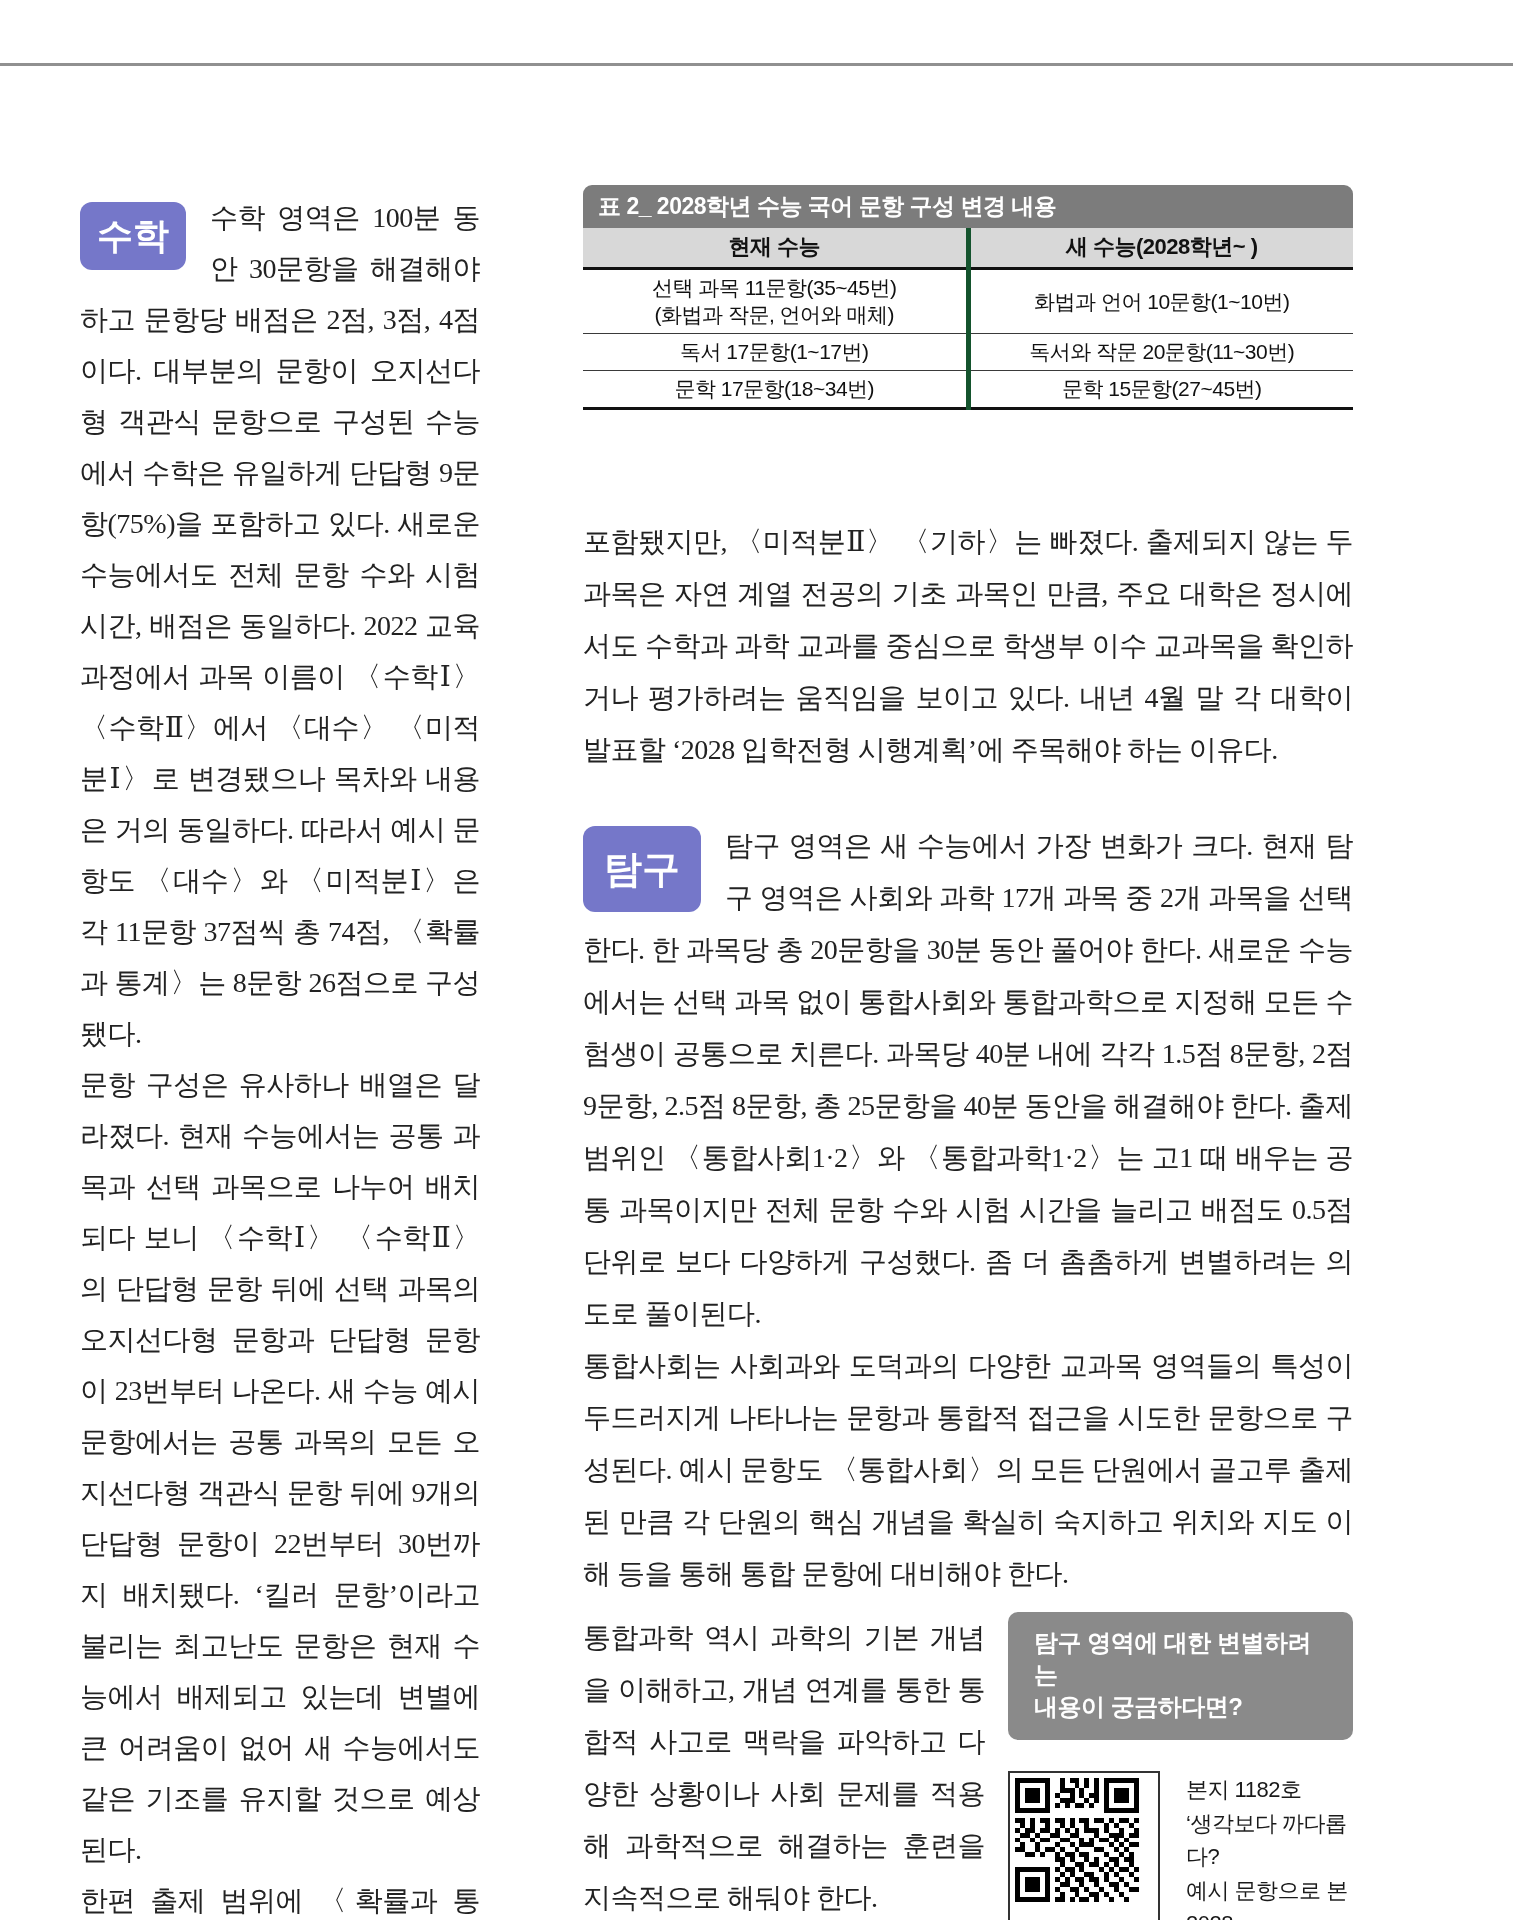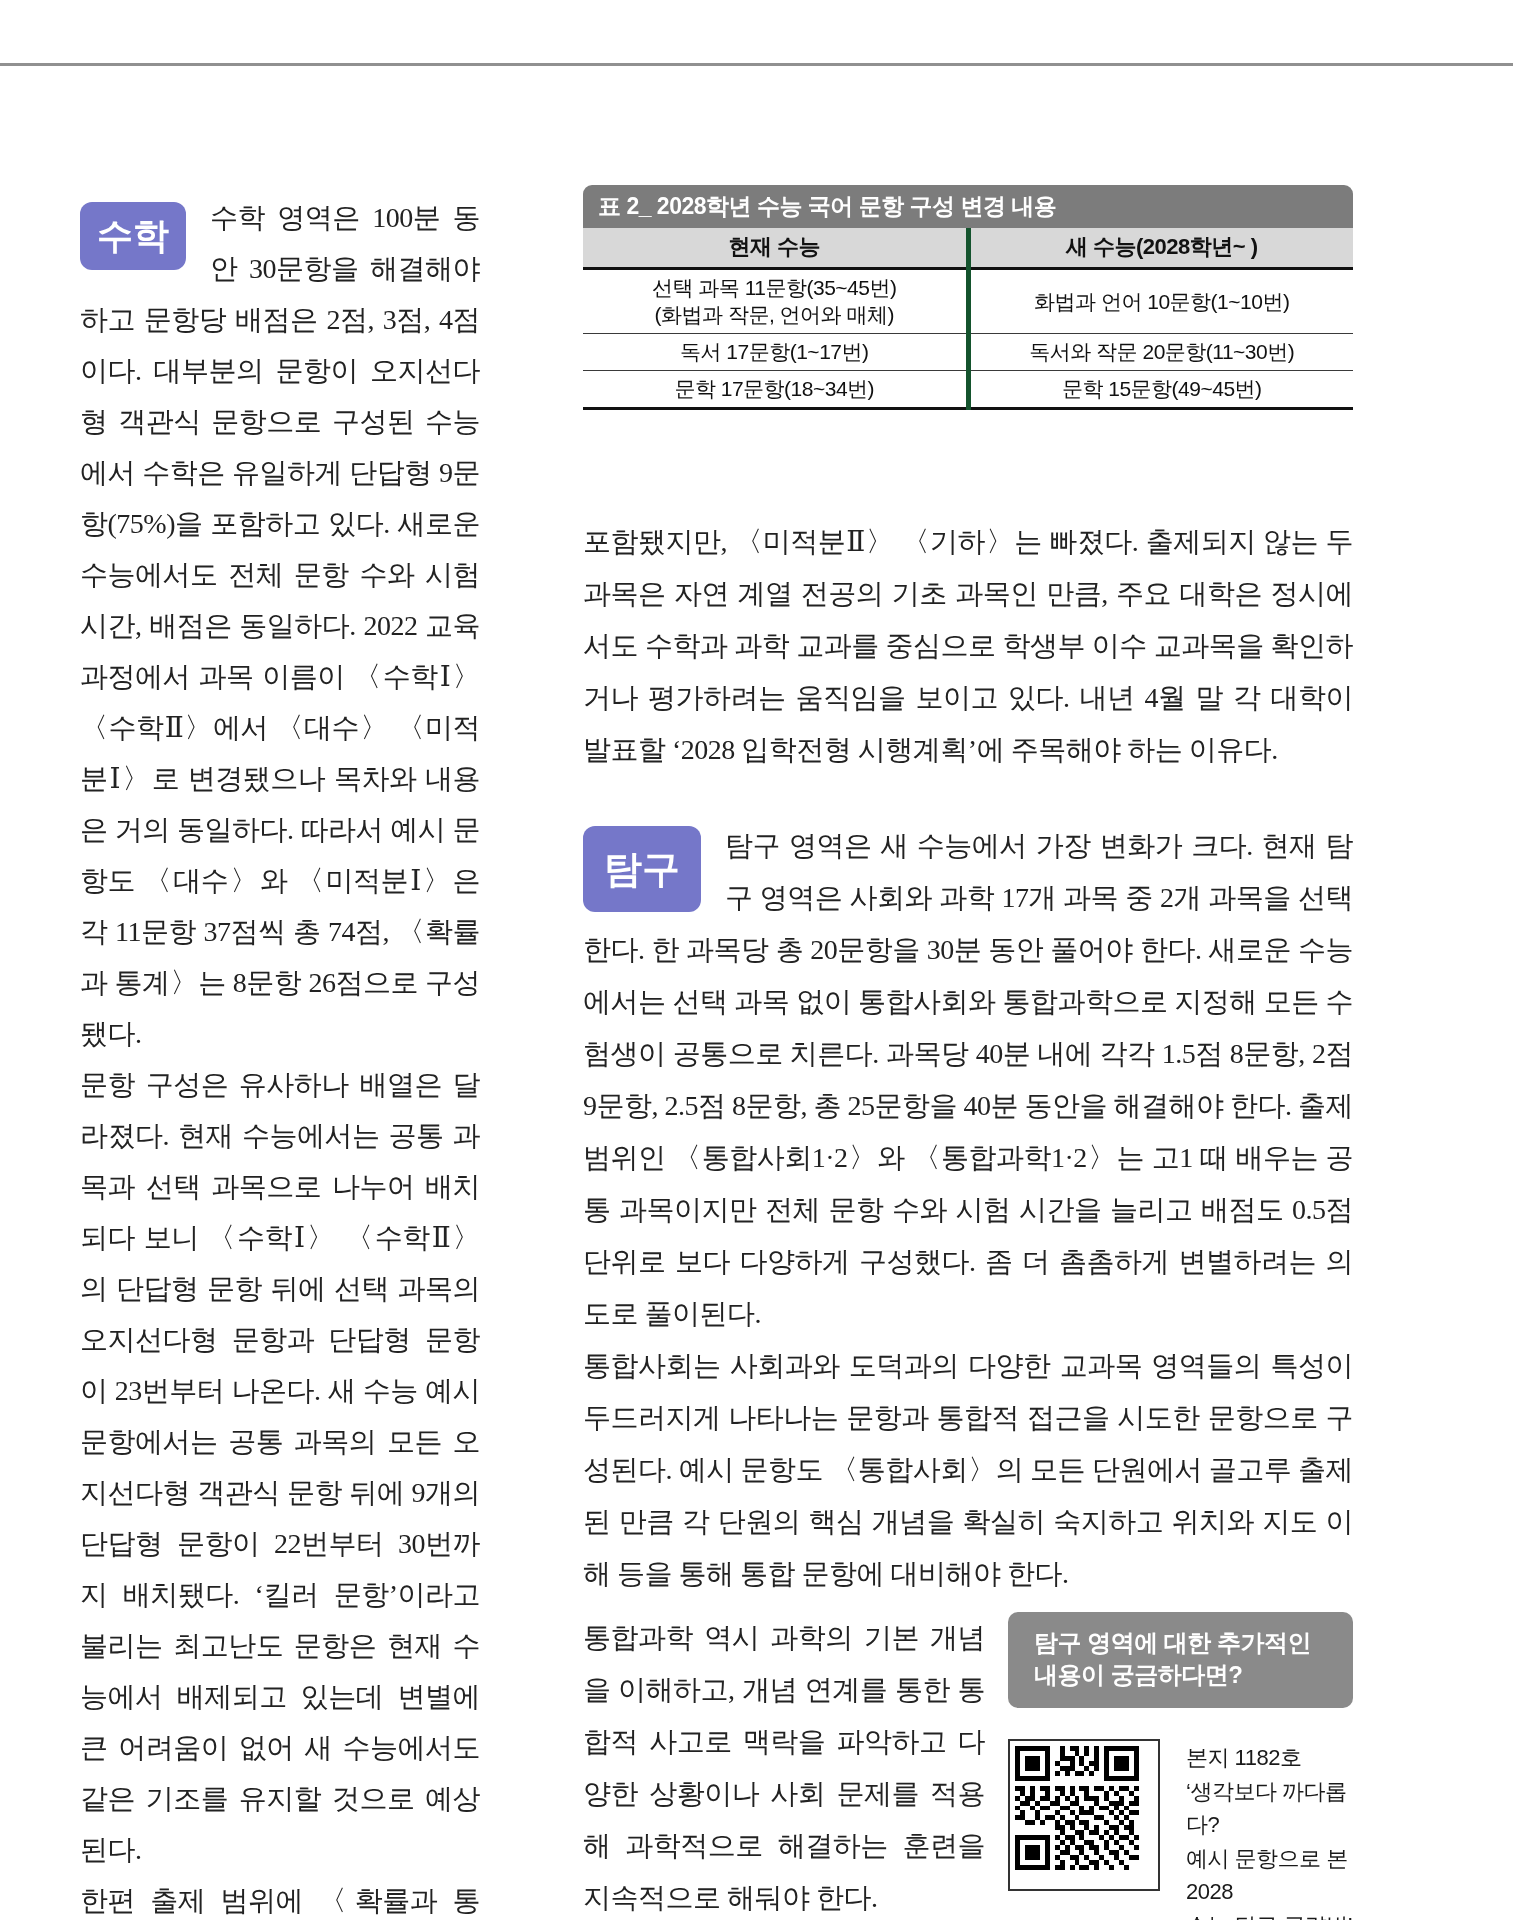--- a/index.html
+++ b/index.html
@@ -171,39 +171,39 @@
             <td>선택 과목 11문항(35~45번)
 (화법과 작문, 언어와 매체)</td>
             <td>화법과 언어 10문항(1~10번)</td>
           </tr>
           <tr>
             <td>독서 17문항(1~17번)</td>
             <td>독서와 작문 20문항(11~30번)</td>
           </tr>
           <tr class="last">
             <td>문학 17문항(18~34번)</td>
-            <td>문학 15문항(49~45번)</td>
+            <td>문학 15문항(27~45번)</td>
           </tr>
         </tbody>
       </table>
     </div>
 
     <p class="body-text cont-para">포함됐지만, 〈미적분Ⅱ〉 〈기하〉는 빠졌다. 출제되지 않는 두 과목은 자연 계열 전공의 기초 과목인 만큼, 주요 대학은 정시에서도 수학과 과학 교과를 중심으로 학생부 이수 교과목을 확인하거나 평가하려는 움직임을 보이고 있다. 내년 4월 말 각 대학이 발표할 ‘2028 입학전형 시행계획’에 주목해야 하는 이유다.</p>
 
     <div class="tamgu">
       <div class="badge badge-tamgu">탐구</div>
       <p class="body-text">탐구 영역은 새 수능에서 가장 변화가 크다. 현재 탐구 영역은 사회와 과학 17개 과목 중 2개 과목을 선택한다. 한 과목당 총 20문항을 30분 동안 풀어야 한다. 새로운 수능에서는 선택 과목 없이 통합사회와 통합과학으로 지정해 모든 수험생이 공통으로 치른다. 과목당 40분 내에 각각 1.5점 8문항, 2점 9문항, 2.5점 8문항, 총 25문항을 40분 동안을 해결해야 한다. 출제 범위인 〈통합사회1·2〉와 〈통합과학1·2〉는 고1 때 배우는 공통 과목이지만 전체 문항 수와 시험 시간을 늘리고 배점도 0.5점 단위로 보다 다양하게 구성했다. 좀 더 촘촘하게 변별하려는 의도로 풀이된다.</p>
       <p class="body-text">통합사회는 사회과와 도덕과의 다양한 교과목 영역들의 특성이 두드러지게 나타나는 문항과 통합적 접근을 시도한 문항으로 구성된다. 예시 문항도 〈통합사회〉의 모든 단원에서 골고루 출제된 만큼 각 단원의 핵심 개념을 확실히 숙지하고 위치와 지도 이해 등을 통해 통합 문항에 대비해야 한다.</p>
     </div>
 
     <div class="bottom-row">
       <p class="body-text narrow-col">통합과학 역시 과학의 기본 개념을 이해하고, 개념 연계를 통한 통합적 사고로 맥락을 파악하고 다양한 상황이나 사회 문제를 적용해 과학적으로 해결하는 훈련을 지속적으로 해둬야 한다.</p>
 
       <div class="qr-col">
-        <div class="qr-callout">탐구 영역에 대한 추가적인
+        <div class="qr-callout">탐구 영역에 대한 변별하려는
 내용이 궁금하다면?</div>
         <div class="qr-row">
           <div class="qr-frame">
             <svg viewBox="0 0 25 25" width="124" height="124" shape-rendering="crispEdges">
               <rect x="0" y="0" width="25" height="25" fill="#ffffff"></rect>
 
               <rect x="0" y="0" width="7" height="7" fill="#000"></rect>
                 <rect x="1" y="1" width="5" height="5" fill="#fff"></rect>
                 <rect x="2" y="2" width="3" height="3" fill="#000"></rect>
               <rect x="18" y="0" width="7" height="7" fill="#000"></rect>

